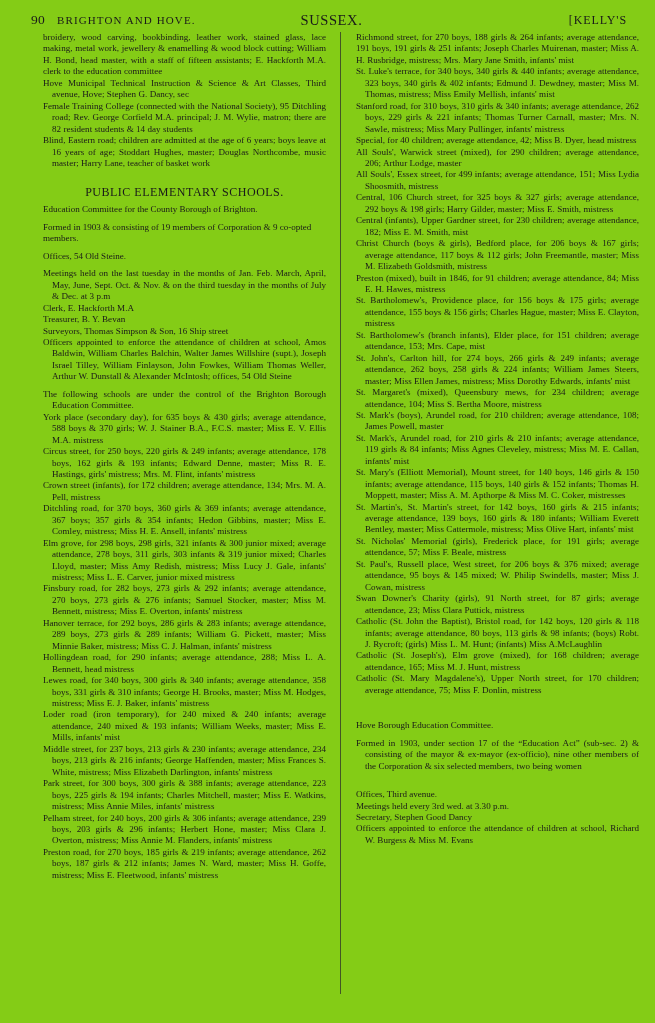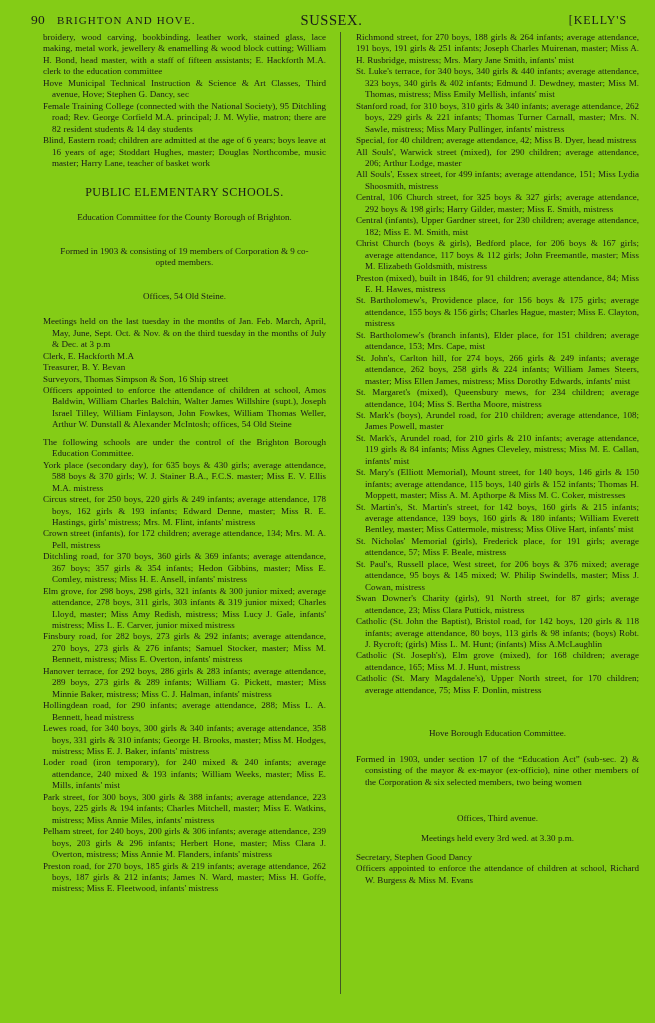--- a/index.html
+++ b/index.html
@@ -114,22 +114,21 @@
     text-align: center;
     margin: 0;
     letter-spacing: 0.25px;
   }
   .heading.caps {
     letter-spacing: 0.5px;
   }
   .centered {
     font-size: 9.05px;
     line-height: 11.45px;
-    text-align: center;
-    margin: 8px;
+    margin: 0;
   }
   .gap-sm { height: 6px; }
   .gap-lg { height: 17px; }
   .gap-xl { height: 24px; }
 </style>
 </head>
 <body>
 
 <div id="page">
 
@@ -176,20 +175,21 @@
       <p class="entry">York place (secondary day), for 635 boys &amp; 430 girls; average attendance, 588 boys &amp; 370 girls; W. J. Stainer B.A., F.C.S. master; Miss E. V. Ellis M.A. mistress</p>
       <p class="entry">Circus street, for 250 boys, 220 girls &amp; 249 infants; average attendance, 178 boys, 162 girls &amp; 193 infants; Edward Denne, master; Miss R. E. Hastings, girls' mistress; Mrs. M. Flint, infants' mistress</p>
       <p class="entry">Crown street (infants), for 172 children; average attendance, 134; Mrs. M. A. Pell, mistress</p>
       <p class="entry">Ditchling road, for 370 boys, 360 girls &amp; 369 infants; average attendance, 367 boys; 357 girls &amp; 354 infants; Hedon Gibbins, master; Miss E. Comley, mistress; Miss H. E. Ansell, infants' mistress</p>
       <p class="entry">Elm grove, for 298 boys, 298 girls, 321 infants &amp; 300 junior mixed; average attendance, 278 boys, 311 girls, 303 infants &amp; 319 junior mixed; Charles Lloyd, master; Miss Amy Redish, mistress; Miss Lucy J. Gale, infants' mistress; Miss L. E. Carver, junior mixed mistress</p>
       <p class="entry">Finsbury road, for 282 boys, 273 girls &amp; 292 infants; average attendance, 270 boys, 273 girls &amp; 276 infants; Samuel Stocker, master; Miss M. Bennett, mistress; Miss E. Overton, infants' mistress</p>
       <p class="entry">Hanover terrace, for 292 boys, 286 girls &amp; 283 infants; average attendance, 289 boys, 273 girls &amp; 289 infants; William G. Pickett, master; Miss Minnie Baker, mistress; Miss C. J. Halman, infants' mistress</p>
       <p class="entry">Hollingdean road, for 290 infants; average attendance, 288; Miss L. A. Bennett, head mistress</p>
       <p class="entry">Lewes road, for 340 boys, 300 girls &amp; 340 infants; average attendance, 358 boys, 331 girls &amp; 310 infants; George H. Brooks, master; Miss M. Hodges, mistress; Miss E. J. Baker, infants' mistress</p>
       <p class="entry">Loder road (iron temporary), for 240 mixed &amp; 240 infants; average attendance, 240 mixed &amp; 193 infants; William Weeks, master; Miss E. Mills, infants' mist</p>
+      <p class="entry">Middle street, for 237 boys, 213 girls &amp; 230 infants; average attendance, 234 boys, 213 girls &amp; 216 infants; George Haffenden, master; Miss Frances S. White, mistress; Miss Elizabeth Darlington, infants' mistress</p>
       <p class="entry">Park street, for 300 boys, 300 girls &amp; 388 infants; average attendance, 223 boys, 225 girls &amp; 194 infants; Charles Mitchell, master; Miss E. Watkins, mistress; Miss Annie Miles, infants' mistress</p>
       <p class="entry">Pelham street, for 240 boys, 200 girls &amp; 306 infants; average attendance, 239 boys, 203 girls &amp; 296 infants; Herbert Hone, master; Miss Clara J. Overton, mistress; Miss Annie M. Flanders, infants' mistress</p>
       <p class="entry">Preston road, for 270 boys, 185 girls &amp; 219 infants; average attendance, 262 boys, 187 girls &amp; 212 infants; James N. Ward, master; Miss H. Goffe, mistress; Miss E. Fleetwood, infants' mistress</p>
 
     </div>
 
     <div class="col col-right">
 
       <p class="entry plain">Richmond street, for 270 boys, 188 girls &amp; 264 infants; average attendance, 191 boys, 191 girls &amp; 251 infants; Joseph Charles Muirenan, master; Miss A. H. Rusbridge, mistress; Mrs. Mary Jane Smith, infants' mist</p>
       <p class="entry">St. Luke's terrace, for 340 boys, 340 girls &amp; 440 infants; average attendance, 323 boys, 340 girls &amp; 402 infants; Edmund J. Dewdney, master; Miss M. Thomas, mistress; Miss Emily Mellish, infants' mist</p>

